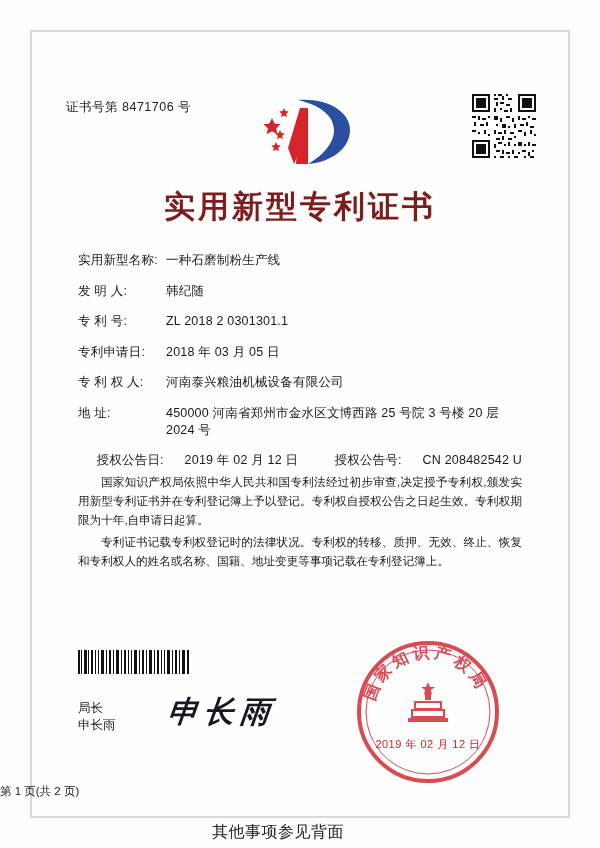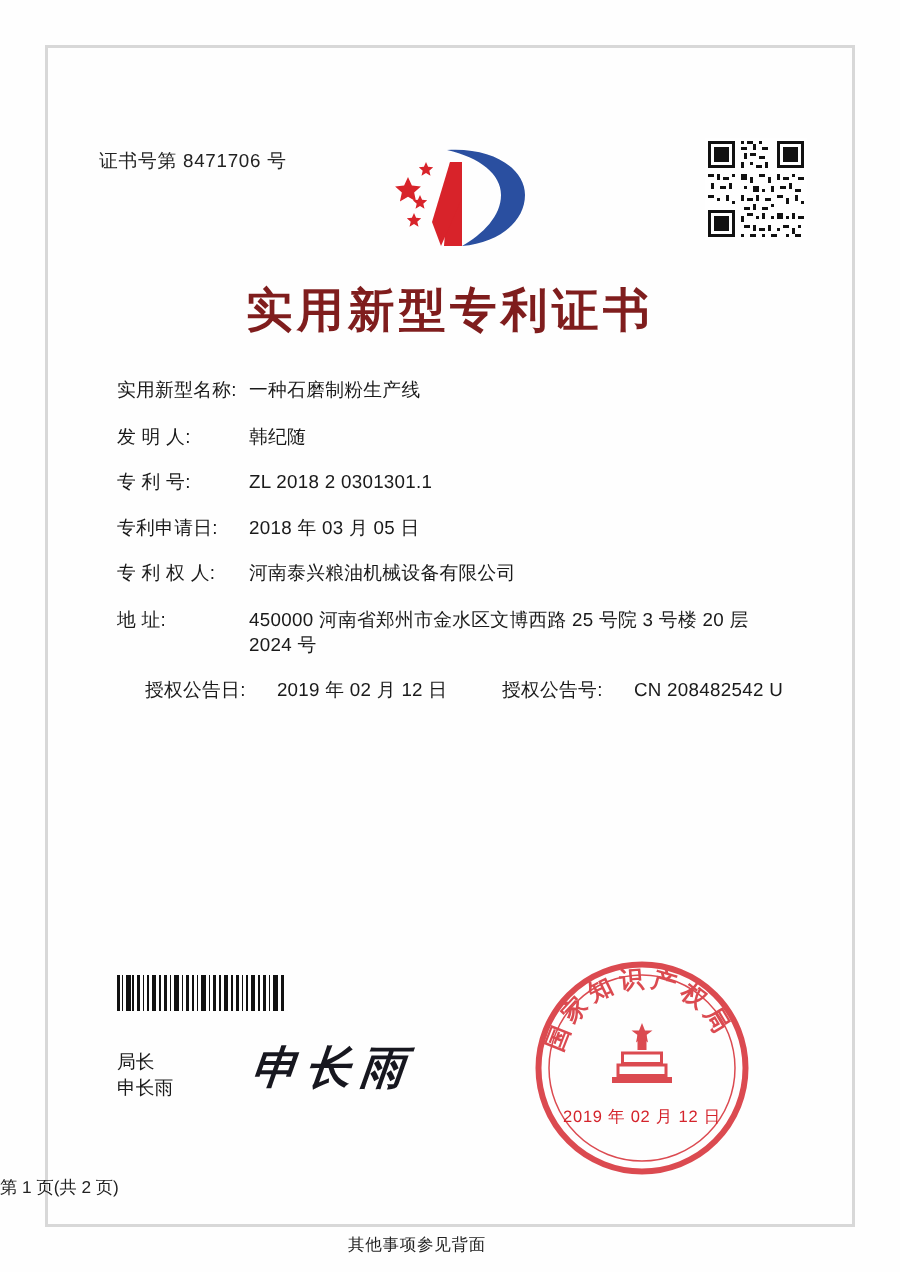--- a/index.html
+++ b/index.html
@@ -157,21 +157,21 @@
     width: 600px;
     text-align: left;
     font-size: 11.5px;
     color: #222;
   }
   .backnote {
     position: absolute;
     left: 0; top: 822px;
     width: 556px;
     text-align: center;
-    font-size: 11px;
+    font-size: 16px;
     color: #222;
     letter-spacing: 0.5px;
   }
 </style>
 </head>
 <body>
 
 <div class="page">
 
   <div class="border-outer"></div>
@@ -316,20 +316,24 @@
         <div class="lab">授权公告日:</div>
         <div class="val">2019 年 02 月 12 日</div>
       </div>
       <div class="half b">
         <div class="lab">授权公告号:</div>
         <div class="val">CN 208482542 U</div>
       </div>
     </div>
   </div>
 
+  <div class="paras">
+    <p>国家知识产权局依照中华人民共和国专利法经过初步审查,决定授予专利权,颁发实用新型专利证书并在专利登记簿上予以登记。专利权自授权公告之日起生效。专利权期限为十年,自申请日起算。</p>
+    <p>专利证书记载专利权登记时的法律状况。专利权的转移、质押、无效、终止、恢复和专利权人的姓名或名称、国籍、地址变更等事项记载在专利登记簿上。</p>
+  </div>
 
   <div class="barcode">
     <svg viewBox="0 0 112 24" width="112" height="24" xmlns="http://www.w3.org/2000/svg" shape-rendering="crispEdges">
       <g fill="#111">
         <rect x="0" y="0" width="2" height="24"></rect>
           <rect x="3" y="0" width="1" height="24"></rect>
         <rect x="6" y="0" width="3" height="24"></rect>
           <rect x="10" y="0" width="1" height="24"></rect>
         <rect x="13" y="0" width="2" height="24"></rect>
           <rect x="17" y="0" width="1" height="24"></rect>

